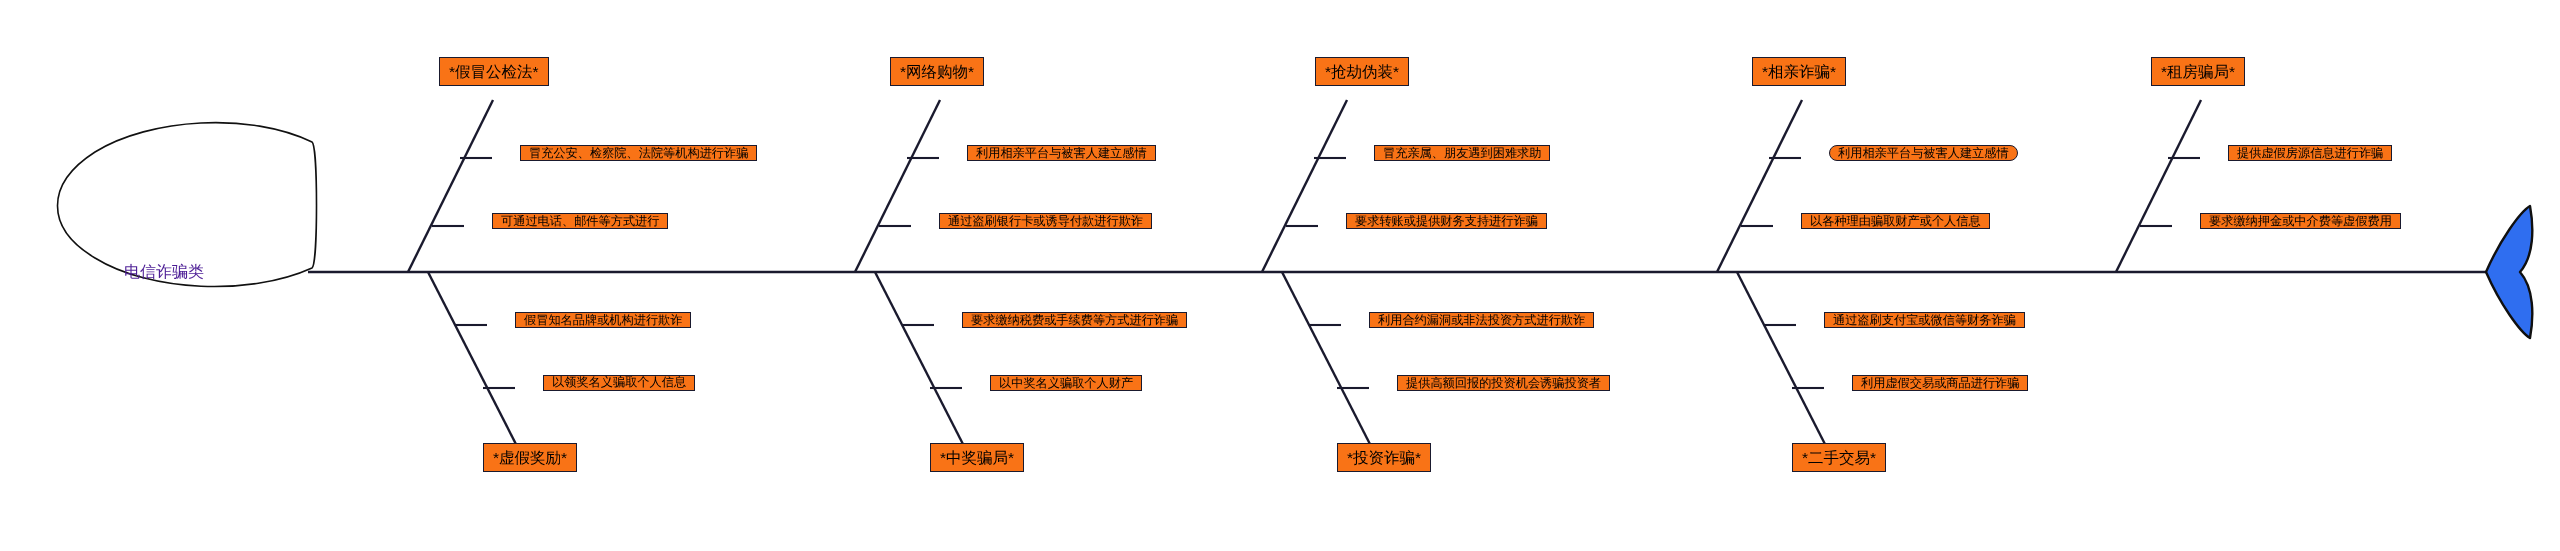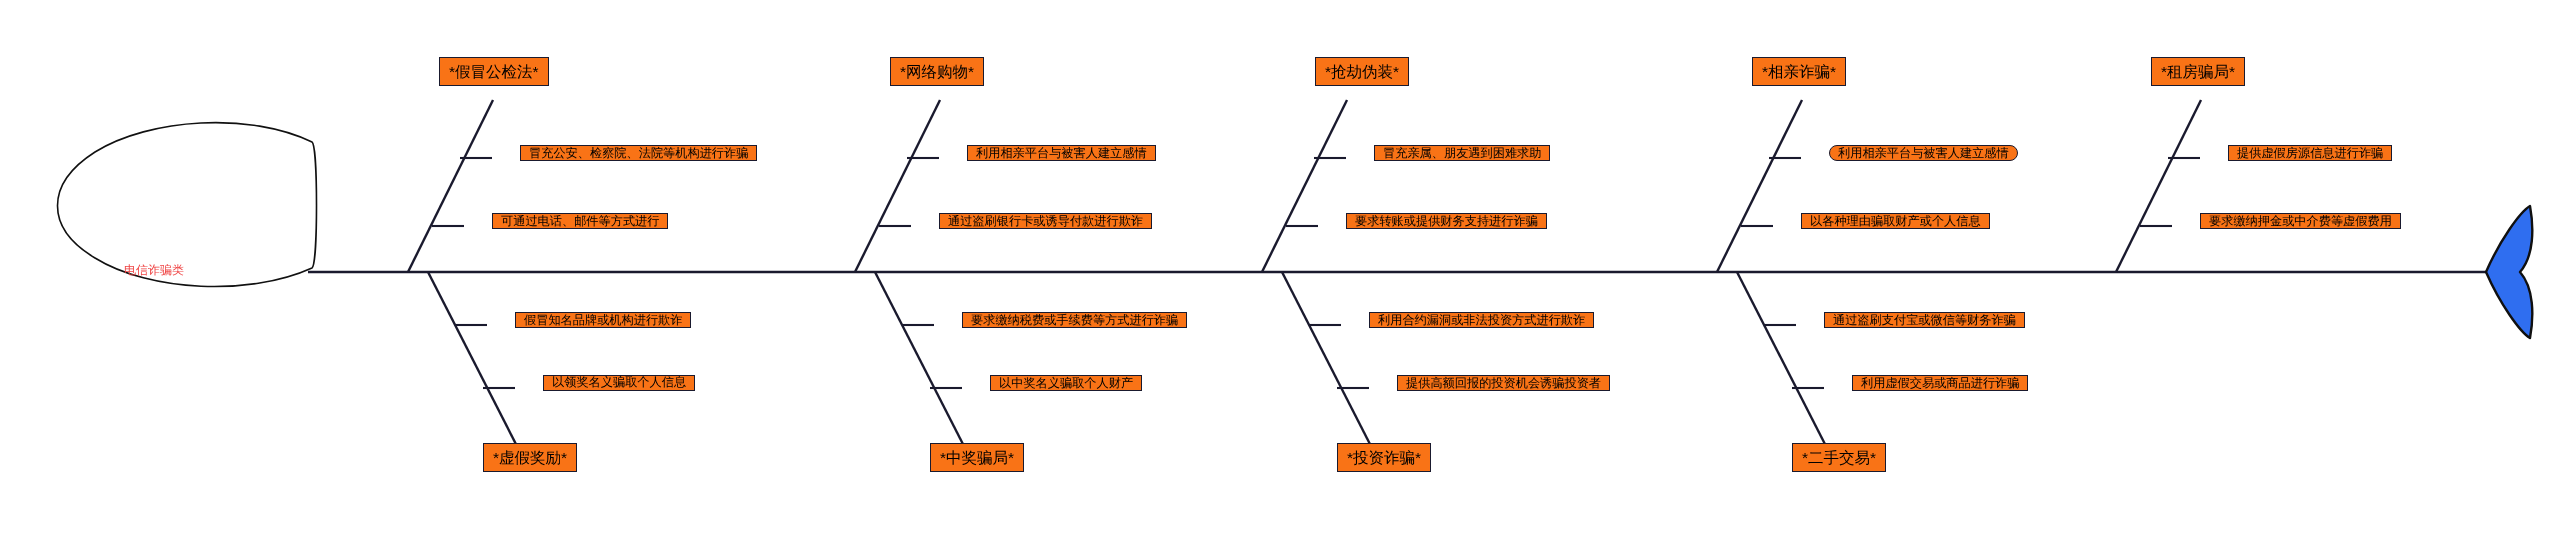--- a/index.html
+++ b/index.html
@@ -28,22 +28,22 @@
     font-weight:400;
   }
   .sub{
     font-size:12.2px;
     height:16px;
     padding:0 8px;
     border-width:1.3px;
   }
   .headlabel{
     position:absolute;
-    font-size:12px;
-    color:#ef4444;
+    font-size:16px;
+    color:#4c1d95;
     white-space:nowrap;
   }
 </style>
 </head>
 <body>
 
 <div id="stage">
 
   <svg class="layer" viewBox="0 0 2560 551">
 

